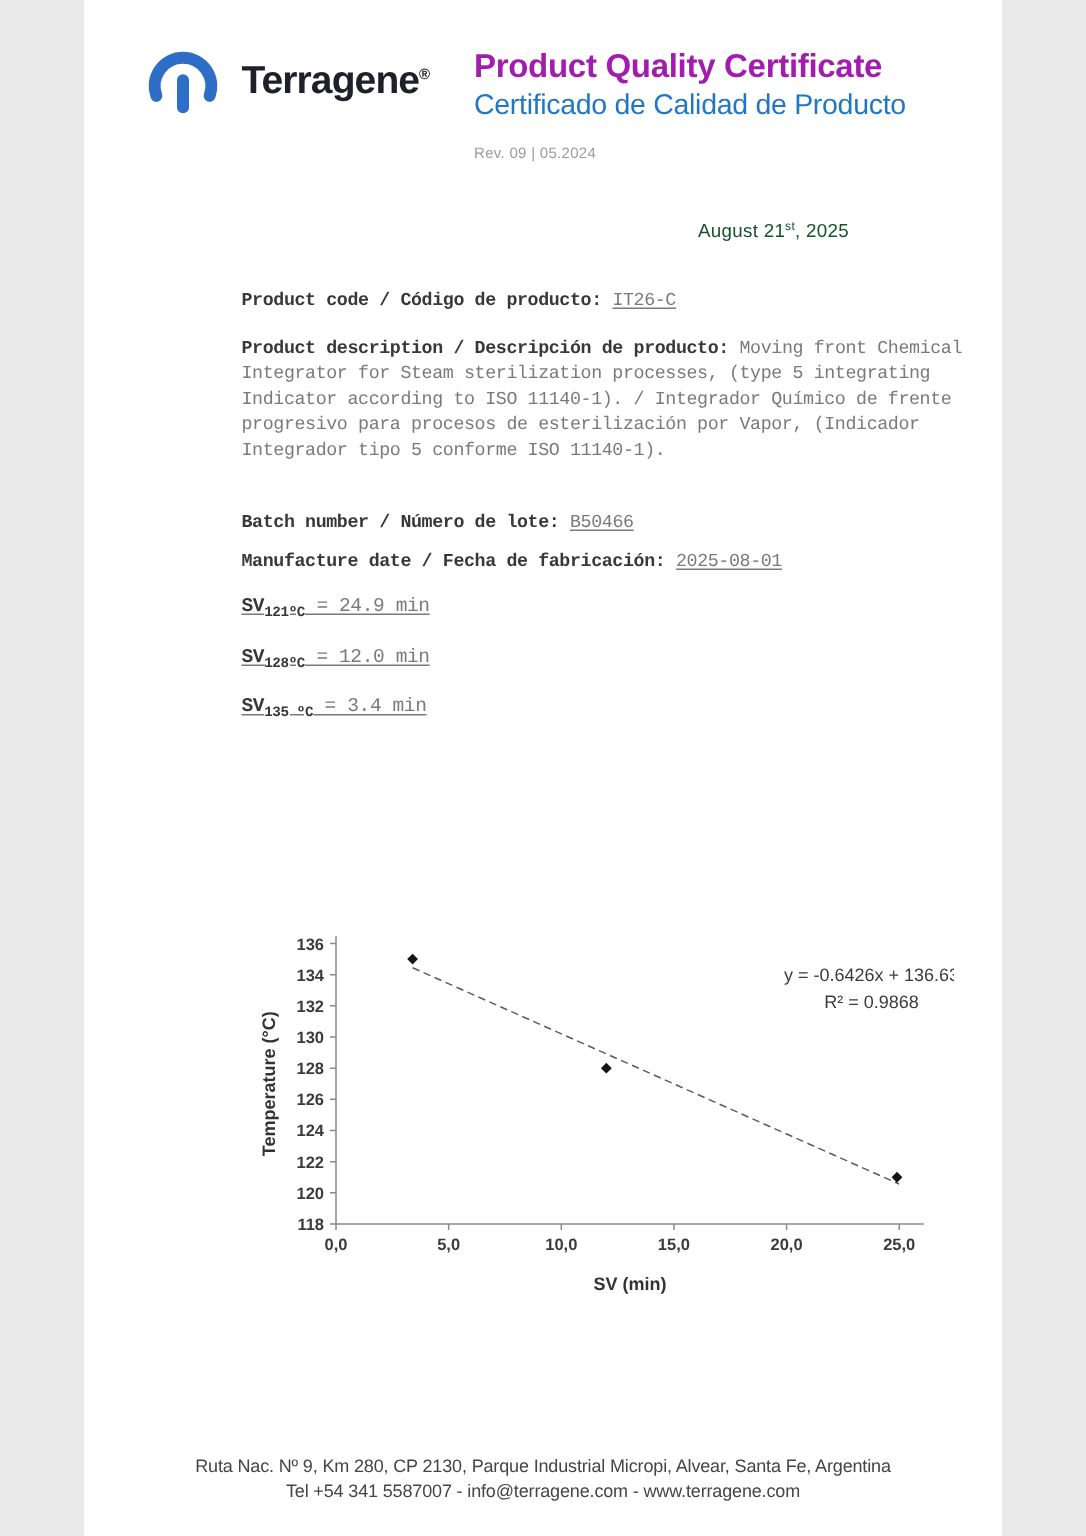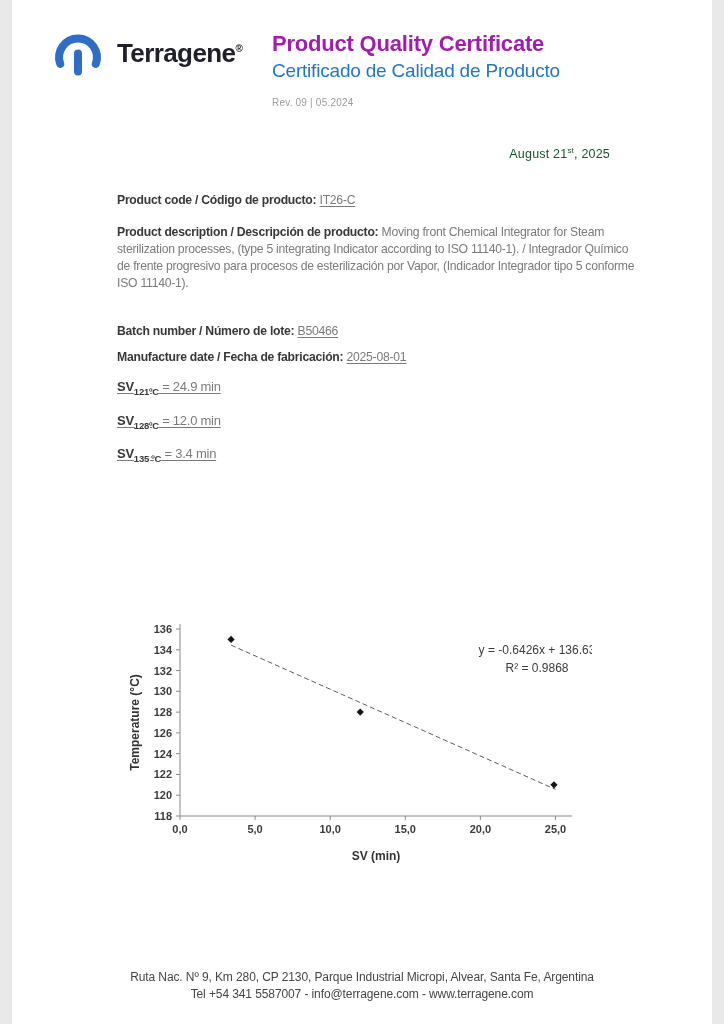--- a/index.html
+++ b/index.html
@@ -1,34 +1,34 @@
 <!DOCTYPE html>
 <html><head>
 <meta charset="utf-8">
 <style>
   html,body{margin:0;padding:0;background:#e9e9e9;}
   .page{
-    position:relative;width:700px;height:1024px;margin:0 auto;background:#ffffff;
+    position:relative;width:612px;height:1024px;margin:0 auto;background:#ffffff;
     font-family:"Liberation Sans",sans-serif;overflow:hidden;
   }
   
   .logo{position:absolute;left:40px;top:27px;display:flex;align-items:center;gap:13px;}
   .logo svg{width:52px;height:52px;display:block;}
   .brand{font-size:26px;font-weight:700;color:#20202a;letter-spacing:-0.6px;}
   .brand .reg{font-size:10px;vertical-align:super;font-weight:700;}
   .titles{position:absolute;left:260px;top:31px;}
   .title-en{font-size:22px;font-weight:700;color:#a21caf;letter-spacing:-0.2px;}
   .title-es{font-size:19px;font-weight:400;color:#2277c5;margin-top:3px;letter-spacing:-0.2px;}
   .rev{font-size:10px;color:#9b9b9b;margin-top:15px;letter-spacing:0.2px;}
   
   .date{position:absolute;top:146px;right:102px;font-size:12.5px;color:#14532d;letter-spacing:0.2px;text-align:right;}
   .date sup{font-size:8px;}
   
   .content{position:absolute;left:105px;top:192px;width:519px;font-size:12.2px;
-           line-height:17px;color:#7a7a7a;letter-spacing:-0.25px;}
+           line-height:17px;color:#7a7a7a;letter-spacing:-0.25px;font-family:Liberation Mono, monospace;}
   .content p{margin:0;}
   .content strong{color:#383838;font-weight:700;}
   .u{text-decoration:underline;text-underline-offset:2px;}
   .f-desc{margin-top:15px !important;}
   .f-batch{margin-top:31px !important;}
   .f-manu{margin-top:9px !important;}
   .f-exp{margin-top:9px !important;}
   .f-accept{margin-top:8px !important;}
   .f-spec-heading{margin-top:31px !important;}
   .sv-line{margin-top:12px !important;font-size:13px;}

